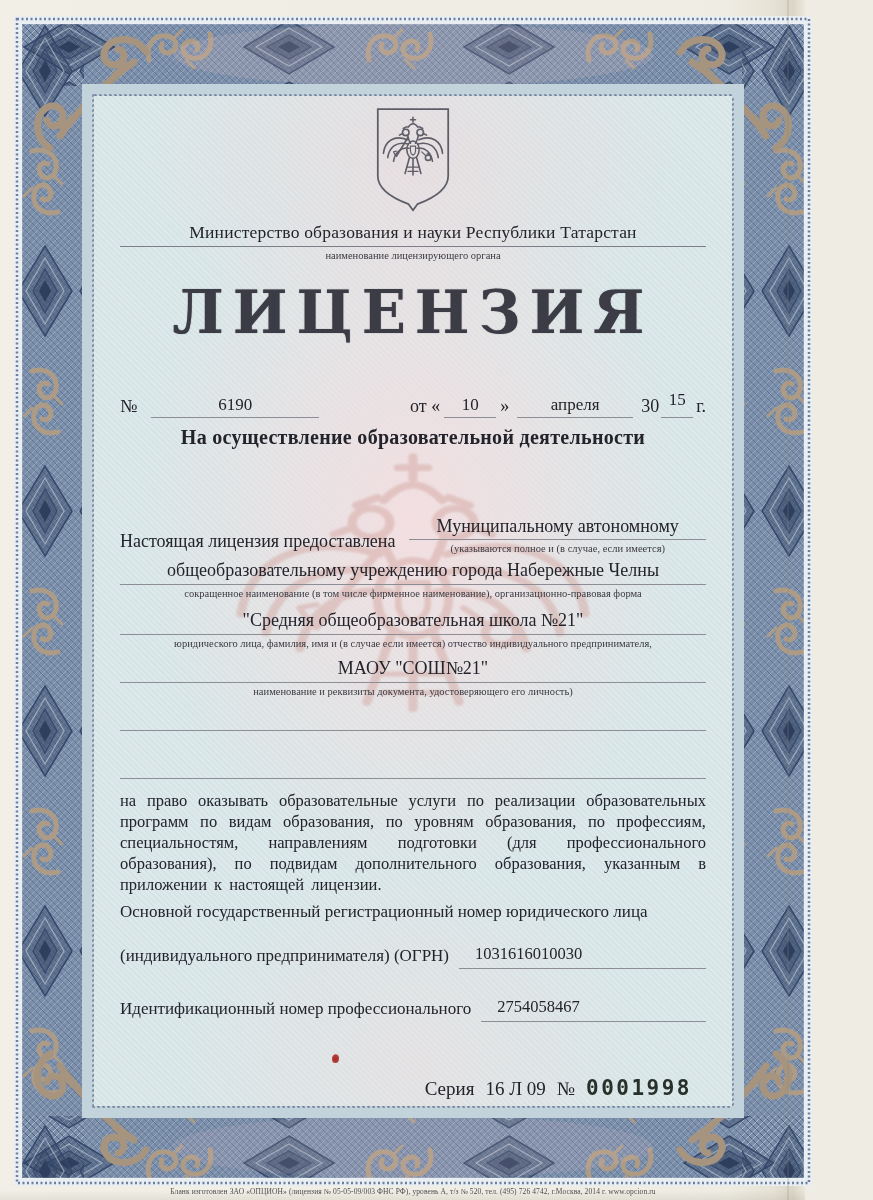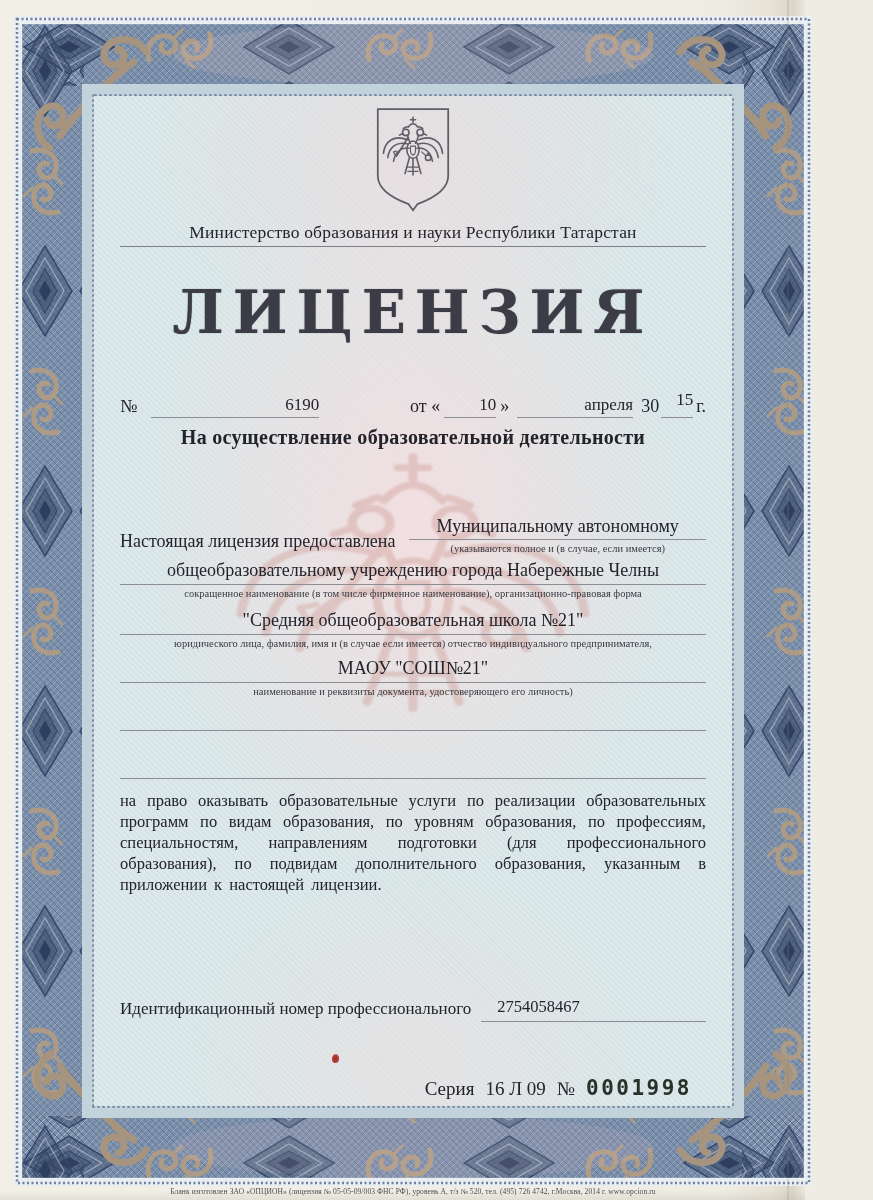--- a/index.html
+++ b/index.html
@@ -37,21 +37,21 @@
   .authority-block{top:126px;text-align:center;}
   .authority-text{font-size:17.5px;letter-spacing:.2px;padding-bottom:3px;border-bottom:1px solid #7e7e88;}
   .caption{font-size:10.5px;color:#3a3a42;line-height:1.25;margin-top:2px;text-align:center;}
 
   .doc-title{top:182px;text-align:center;font-family:"DejaVu Serif", serif;font-weight:bold;
     font-size:58px;letter-spacing:9px;color:#3c3c46;text-shadow:0 0 1px rgba(60,60,70,.6);
     transform:scaleY(1.04);}
 
   .numrow{top:292px;display:flex;align-items:baseline;font-size:18px;}
   .ul{border-bottom:1px solid #8d8d95;}
-  .fill{display:inline-block;text-align:right;font-size:17px;}
+  .fill{display:inline-block;text-align:center;font-size:17px;}
   .num-line{width:168px;margin-left:14px;}
   .spacer{flex:1;}
   .day-line{width:52px;margin:0 4px;}
   .month-line{width:116px;margin:0 8px;}
   .yr-line{width:32px;margin:8px 3px 0 2px;}
   .raised{position:relative;top:-7px;}
   .lift{position:relative;top:-2px;}
 
   .subtitle{top:330px;text-align:center;font-size:20px;font-weight:bold;letter-spacing:.3px;}
 
@@ -188,20 +188,21 @@
         <use href="#eagleArt"></use>
       </svg>
 
       <svg class="crest" viewBox="0 0 100 126" aria-hidden="true">
         <path d="M10,8 H90 V84 Q90,103 55,116 L50,123 L45,116 Q10,103 10,84 Z" fill="none" stroke="#5e5e68" stroke-width="2"></path>
         <use href="#eagleArt" transform="translate(9,14) scale(0.82)"></use>
       </svg>
 
       <div class="abs authority-block">
         <div class="authority-text">Министерство образования и науки Республики Татарстан</div>
+        <div class="caption">наименование лицензирующего органа</div>
       </div>
 
       <div class="abs doc-title">ЛИЦЕНЗИЯ</div>
 
       <div class="abs numrow">
         <span>№</span>
         <span class="ul num-line"><span class="fill lift" style="width:100%">6190</span></span>
         <span class="spacer"></span>
         <span>от «</span>
         <span class="ul day-line"><span class="fill lift" style="width:100%">10</span></span>
@@ -235,21 +236,26 @@
       <div class="abs field-block4">
         <div class="field-value">МАОУ "СОШ№21"</div>
         <div class="caption">наименование и реквизиты документа, удостоверяющего его личность)</div>
       </div>
 
       <div class="abs ul blank1"></div>
       <div class="abs ul blank2"></div>
 
       <div class="abs paragraph">на право оказывать образовательные услуги по реализации образовательных программ по видам образования, по уровням образования, по профессиям, специальностям, направлениям подготовки (для профессионального образования), по подвидам дополнительного образования, указанным в приложении к настоящей лицензии.</div>
 
-
+      <div class="abs ogrn-label1">Основной государственный регистрационный номер юридического лица</div>
+
+      <div class="abs fieldrow ogrn-row">
+        <span class="fieldrow-label">(индивидуального предпринимателя) (ОГРН)</span>
+        <span class="fieldrow-line"><span class="fieldrow-value">1031616010030</span></span>
+      </div>
 
       <div class="abs fieldrow inn-row">
         <span class="fieldrow-label">Идентификационный номер профессионального</span>
         <span class="fieldrow-line"><span class="fieldrow-value">2754058467</span></span>
       </div>
 
       <div class="red-dot"></div>
 
       <div class="abs series-row">
         <span>Серия</span>

